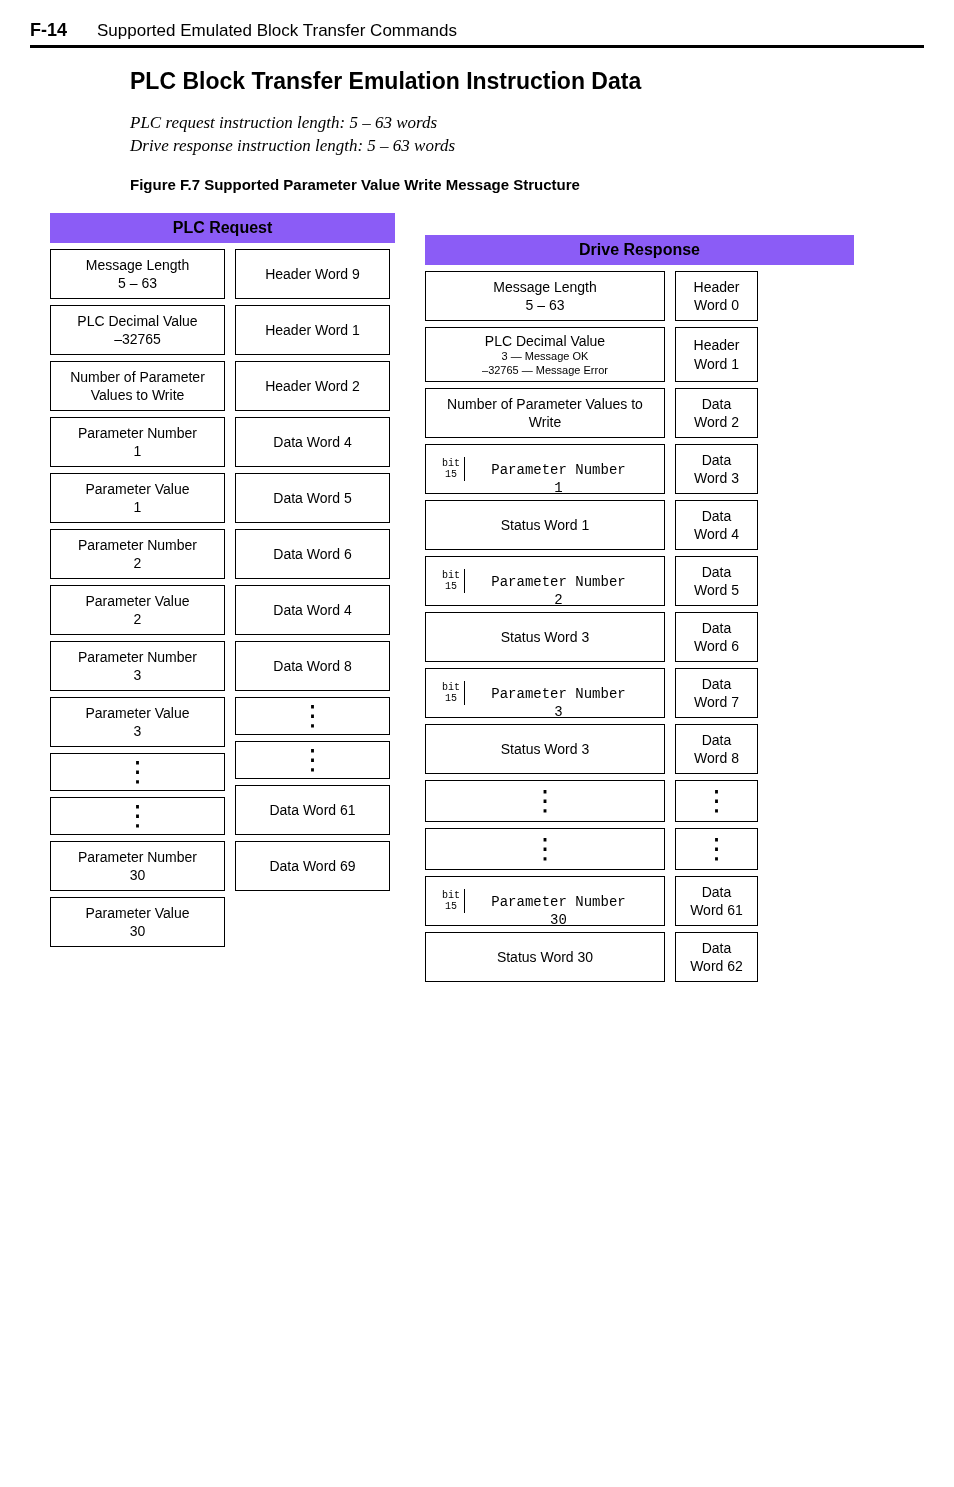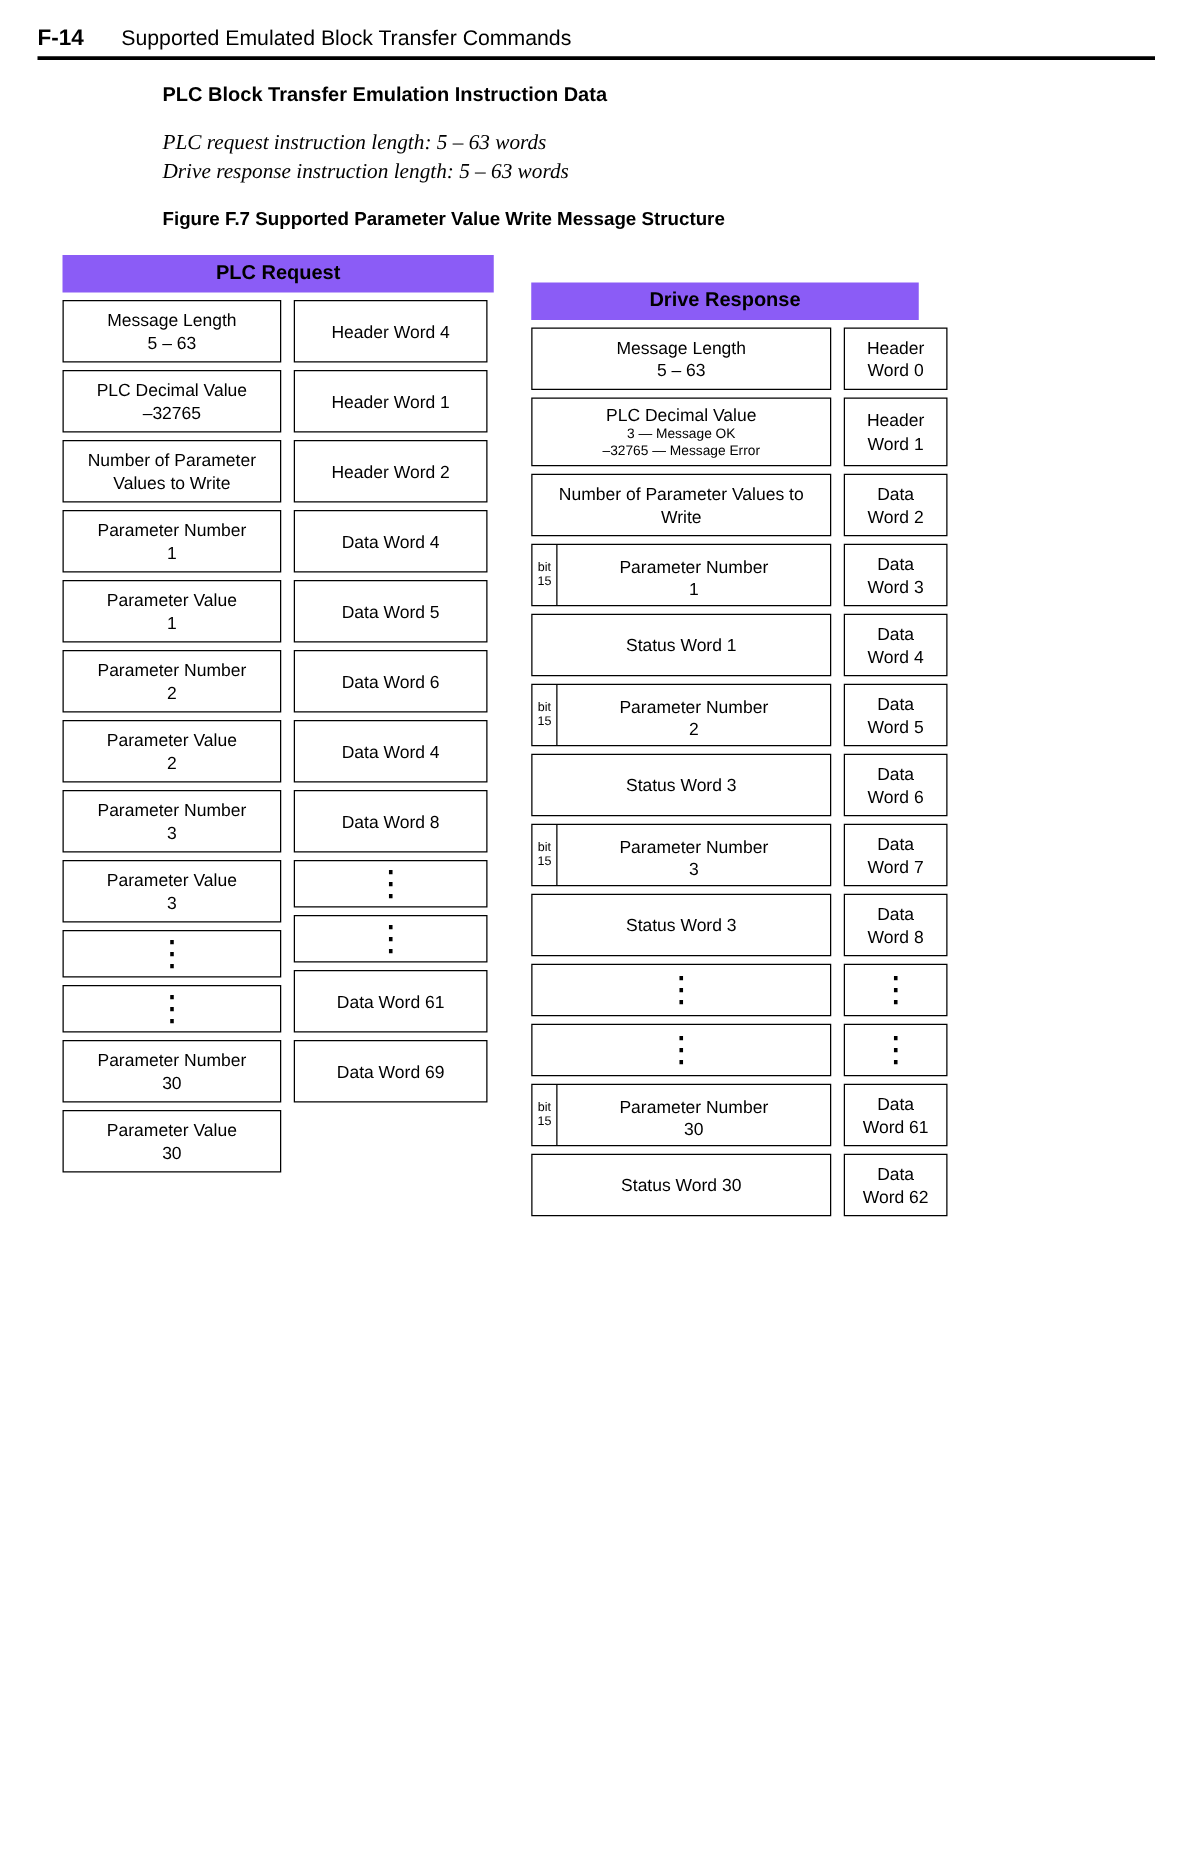--- a/index.html
+++ b/index.html
@@ -19,21 +19,21 @@
     .page-num {
       font-weight: bold;
       font-size: 18px;
       margin-right: 30px;
     }
     .header-title {
       font-size: 17px;
     }
     .section-title {
       font-weight: bold;
-      font-size: 16px;
+      font-size: 23px;
       margin-left: 100px;
       margin-bottom: 18px;
     }
     .body-text {
       font-family: Georgia, serif;
       font-size: 17px;
       margin-left: 100px;
       margin-bottom: 3px;
       font-style: italic;
     }
@@ -56,21 +56,21 @@
     .group-title-bar {
       background: #8b5cf6;
       font-weight: bold;
       font-size: 16px;
       text-align: center;
       padding: 6px 0;
       margin-bottom: 6px;
       width: 345px;
     }
     .group-title-bar.response {
-      width: 310px;
+      width: 429px;
       margin-top: 22px;
     }
     .two-col {
       display: flex;
       gap: 10px;
     }
     .stack {
       display: flex;
       flex-direction: column;
       gap: 6px;
@@ -98,22 +98,23 @@
       line-height: 1.1;
       border-right: 1.5px solid #000;
       padding: 2px 4px;
       display: flex;
       flex-direction: column;
       justify-content: center;
       align-self: stretch;
     }
     .bit-box {
       display: flex;
-      align-items: flex-end;
-      padding: 0;
+      align-items: flex-start;
+      padding: 12px;
+      font-family: Liberation Mono, monospace;
     }
     .bit-box .main-text {
       flex: 1;
       display: flex;
       align-items: center;
       justify-content: center;
       padding: 4px;
     }
     .dots {
       font-size: 28px;
@@ -159,21 +160,21 @@
         <div class="box h-38 dots-box">
             <span class="dots">⋮</span>
           </div>
         <div class="box h-38 dots-box">
             <span class="dots">⋮</span>
           </div>
         <div class="box h-50">Parameter Number<br>30</div>
         <div class="box h-50">Parameter Value<br>30</div>
       </div>
       <div class="stack mid-col">
-        <div class="box h-50">Header Word 4</div>
+        <div class="box h-50">Header Word 9</div>
         <div class="box h-50">Header Word 1</div>
         <div class="box h-50">Header Word 2</div>
         <div class="box h-50">Data Word 4</div>
         <div class="box h-50">Data Word 5</div>
         <div class="box h-50">Data Word 6</div>
         <div class="box h-50">Data Word 4</div>
         <div class="box h-50">Data Word 8</div>
         <div class="box h-38 dots-box">
             <span class="dots">⋮</span>
           </div>

